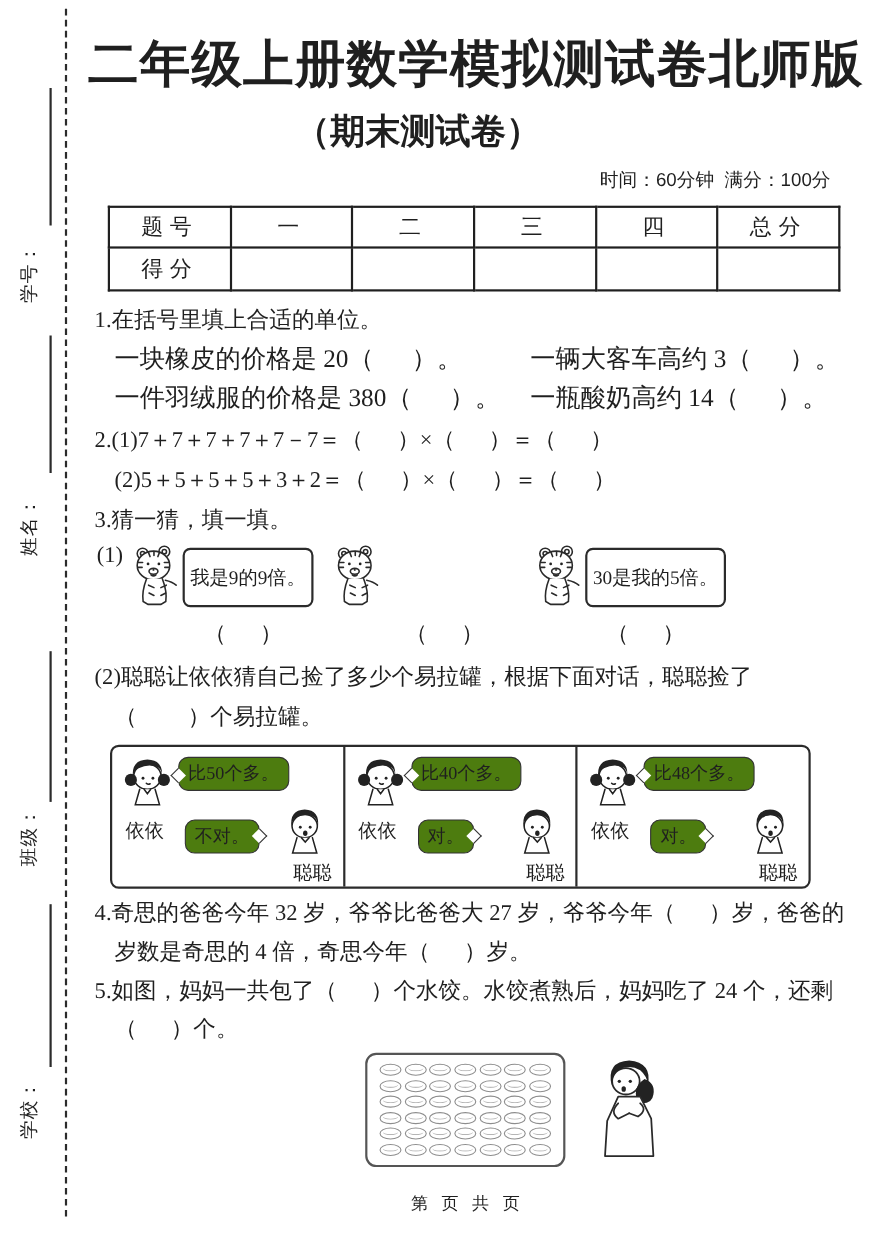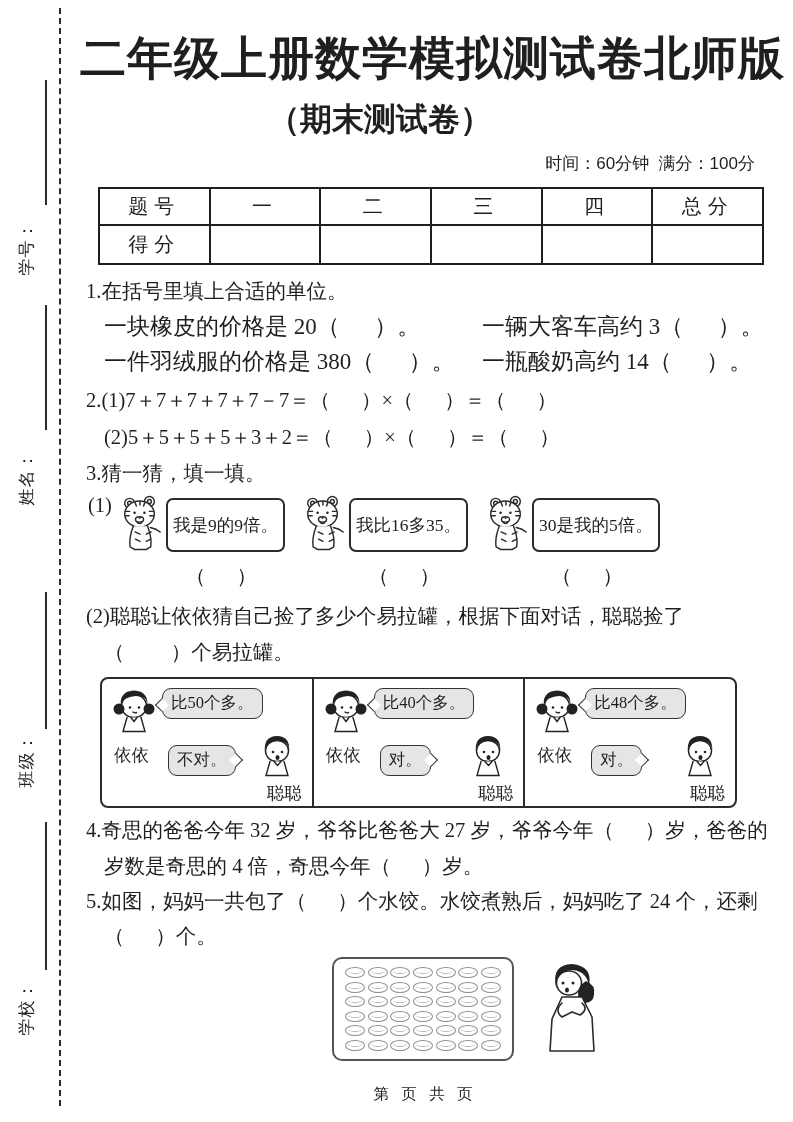--- a/index.html
+++ b/index.html
@@ -46,21 +46,21 @@
   .tiger-answer{margin:8px 0 0 50px;width:106px;text-align:center;font-size:20.5px;white-space:pre;}
   
   .dialog-strip{margin:11px 0 0 20px;width:637px;height:131px;border:2px solid #2b2b2b;border-radius:8px;
         display:flex;box-sizing:border-box;background:#fff;}
   .panel{flex:1;position:relative;border-right:2px solid #2b2b2b;}
   .panel:last-child{border-right:none;}
   .girl-svg{position:absolute;left:9px;top:7px;}
   .girl-label{position:absolute;left:12px;top:64px;font-size:17.5px;}
   .boy-svg{position:absolute;right:13px;top:53px;}
   .boy-label{position:absolute;right:10px;top:102px;font-size:17.5px;}
-  .bubble{position:absolute;border:1.6px solid #333;border-radius:9px;background:#e5e5e5;
+  .bubble{position:absolute;border:1.6px solid #333;border-radius:9px;background:#4d7c0f;
           padding:3px 8px 4px;font-size:16.5px;white-space:pre;z-index:1;}
   .g-bubble{left:60px;top:9px;}
   .g-bubble::after{content:"";position:absolute;left:-6px;top:11px;width:9px;height:9px;background:#fff;
           border-left:1.6px solid #333;border-bottom:1.6px solid #333;transform:rotate(45deg);}
   .b-bubble{left:66px;top:66px;}
   .b-bubble::after{content:"";position:absolute;right:-6px;top:9px;width:9px;height:9px;background:#fff;
           border-top:1.6px solid #333;border-right:1.6px solid #333;transform:rotate(45deg);}
   
   .figure{display:flex;align-items:flex-start;margin:7px 0 0 252px;}
   .tray{display:flex;flex-wrap:wrap;justify-content:space-between;align-content:space-between;
@@ -179,21 +179,20 @@
               <circle cx="18.5" cy="19.5" r="1.4" fill="#222" stroke="none"></circle>
               <circle cx="29.5" cy="19.5" r="1.4" fill="#222" stroke="none"></circle>
               <ellipse cx="24" cy="27" rx="4.5" ry="3" fill="#fff"></ellipse>
               <circle cx="24" cy="25.5" r="1" fill="#222" stroke="none"></circle>
               <path d="M21.5 30.5 q2.5 2.2 5 0"></path>
               <path d="M17 34.5 q-5 13 -3.5 23 l5 3 h13 l5 -3 q1.5 -10 -3.5 -23" fill="#fff"></path>
               <path d="M19 41 l5.5 2.5 M37 41 l-5.5 2.5 M19.5 49 l5 2.5 M36.5 49 l-5 2.5"></path>
               <path d="M36 36 q7 1.5 11 5"></path>
             </g>
           </svg>
-          <div class="sign">我比16多35。</div>
         </div>
         <div class="tiger-answer">（      ）</div>
       </div>
 
       <div class="tiger-group">
         <div class="tiger-row">
           <svg class="tiger" width="52" height="62" viewBox="0 0 58 62">
             <g class="ink" stroke="#2a2a2a" fill="none" stroke-width="1.6" stroke-linecap="round">
               <circle cx="13" cy="9" r="5.5" fill="#fff"></circle>
                 <circle cx="13" cy="9" r="2.2"></circle>

